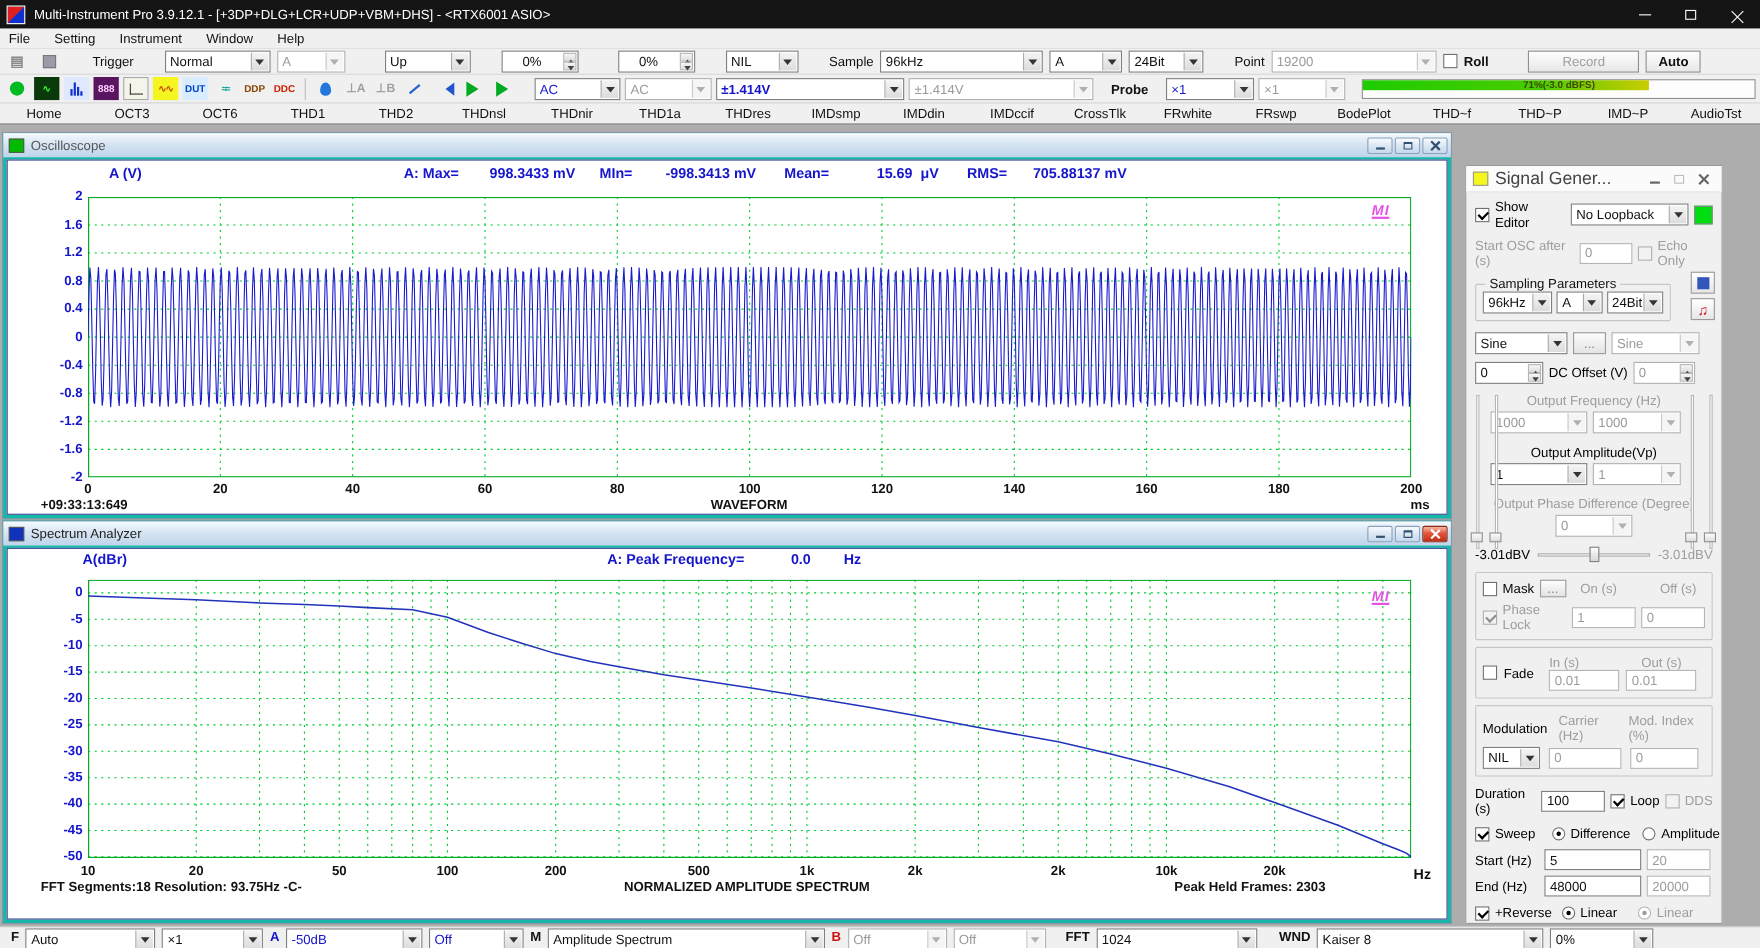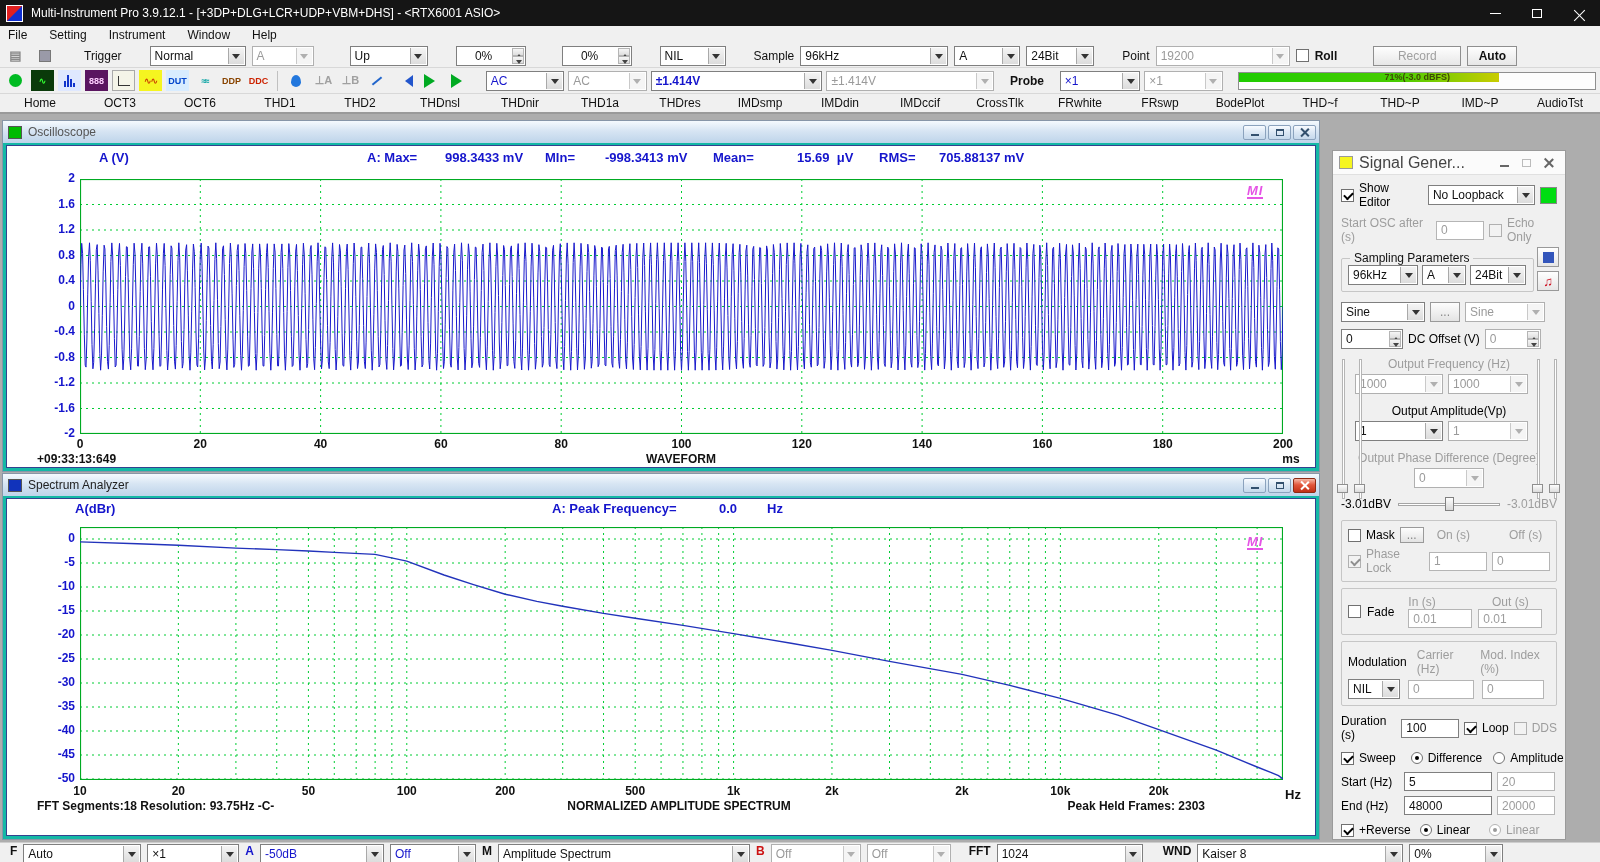--- a/index.html
+++ b/index.html
@@ -191,28 +191,28 @@
   <div class="combo" style="width:66px">
       <span>A</span>
       <span class="arr"></span>
     </div>
   <div class="combo" style="width:68px">
       <span>24Bit</span>
       <span class="arr"></span>
     </div>
   <span class="gap16"></span>
   <span class="lbl">Point</span>
-  <div class="combo dis" style="width:134px">
+  <div class="combo dis" style="width:150px">
       <span>19200</span>
       <span class="arr"></span>
     </div>
   <span class="chk"></span>
   <span class="lbl" style="font-weight:bold">Roll</span>
   <span class="gap24"></span>
-  <div class="tbtn dis" style="width:88px">
+  <div class="tbtn dis" style="width:101px">
       <span>Record</span>
     </div>
   <div class="tbtn" style="width:50px;font-weight:bold">
       <span>Auto</span>
     </div>
 </div>
 
 <div class="tb tb2">
   <span class="icon24">
       <i style="width:13px;height:13px;border-radius:50%;background:#00bb22"></i>
@@ -525,21 +525,21 @@
 
     <div class="row" style="margin-top:7px">
       <span class="g">Start OSC after (s)</span>
       <div class="inp dis" style="width:52px">
           <span>0</span>
         </div>
       <span class="chk gray"></span>
       <span class="g">Echo Only</span>
     </div>
 
-    <div class="grp" style="margin-top:14px;width:193px">
+    <div class="grp" style="margin-top:14px;width:178px">
       <span class="cap">Sampling Parameters</span>
       <div style="display:flex;gap:4px">
         <div class="combo" style="width:70px">
             <span>96kHz</span>
             <span class="arr"></span>
           </div>
         <div class="combo" style="width:44px">
             <span>A</span>
             <span class="arr"></span>
           </div>

